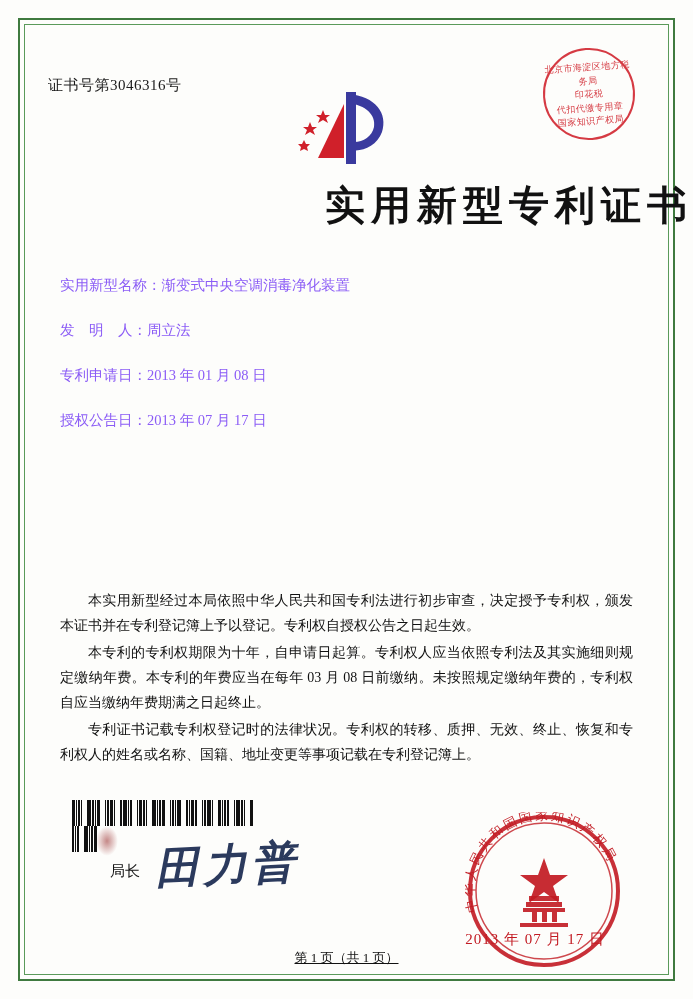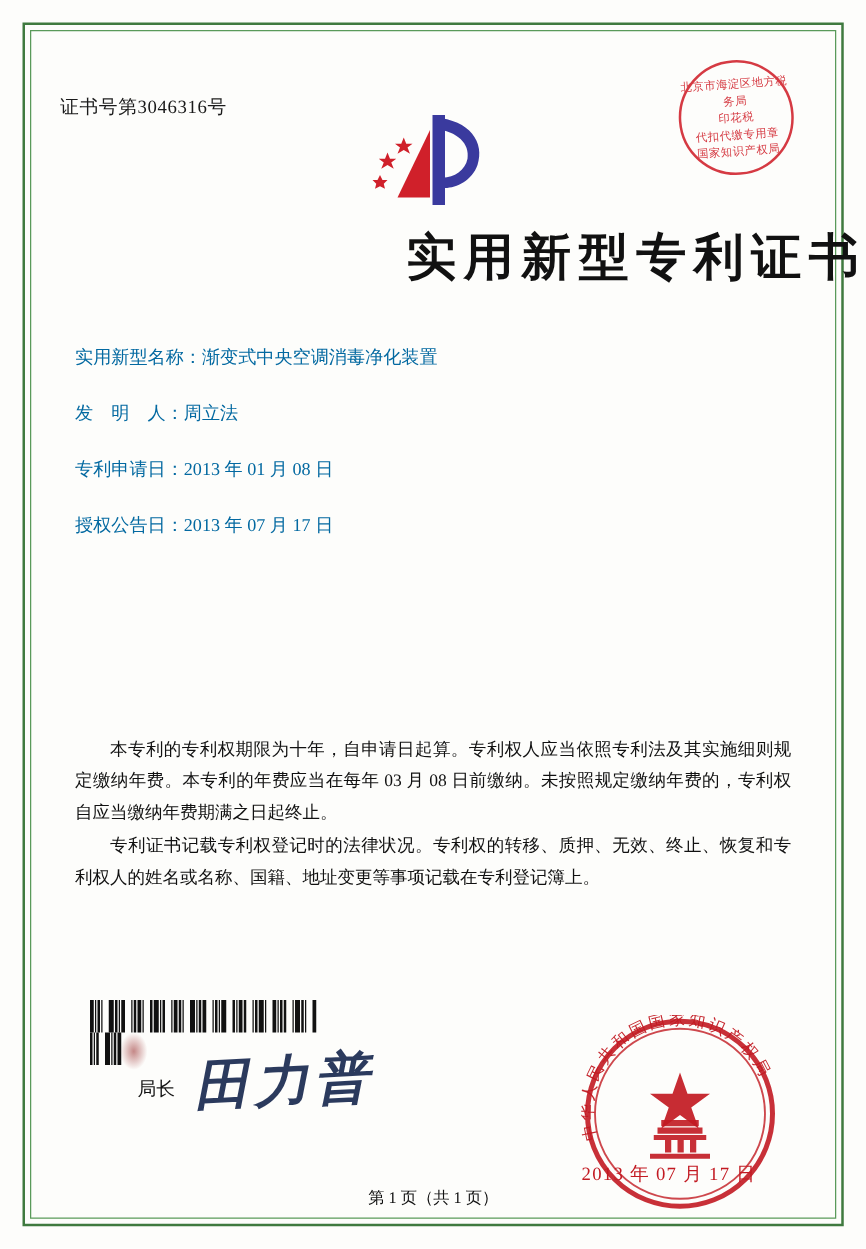--- a/index.html
+++ b/index.html
@@ -90,21 +90,21 @@
     letter-spacing: 6px;
     color: #111;
     font-family: "Liberation Serif", serif;
   }
   .fields {
     position: absolute;
     left: 60px;
     top: 276px;
     right: 76px;
     font-size: 14.5px;
-    color: #0369a1;
+    color: #8b5cf6;
   }
   .field-row {
     margin-bottom: 26px;
     white-space: nowrap;
   }
   .field-label {
     display: inline-block;
   }
   .field-value {
     display: inline;
@@ -185,20 +185,21 @@
     font-family: "Liberation Serif", serif;
   }
   .footer {
     position: absolute;
     left: 0;
     right: 0;
     bottom: 32px;
     text-align: center;
     font-size: 13px;
     color: #111;
+    text-decoration: underline;
   }
 </style>
 </head>
 <body>
 
 <div class="page">
 
   <div class="border-outer"></div>
   <div class="border-inner"></div>
 
@@ -238,20 +239,21 @@
     </div>
     <div class="field-row">
       <span class="field-label">专利申请日：</span><span class="field-value">2013 年 01 月 08 日</span>
     </div>
     <div class="field-row">
       <span class="field-label">授权公告日：</span><span class="field-value">2013 年 07 月 17 日</span>
     </div>
   </div>
 
   <div class="body-text">
+    <p>本实用新型经过本局依照中华人民共和国专利法进行初步审查，决定授予专利权，颁发本证书并在专利登记簿上予以登记。专利权自授权公告之日起生效。</p>
     <p>本专利的专利权期限为十年，自申请日起算。专利权人应当依照专利法及其实施细则规定缴纳年费。本专利的年费应当在每年 03 月 08 日前缴纳。未按照规定缴纳年费的，专利权自应当缴纳年费期满之日起终止。</p>
     <p>专利证书记载专利权登记时的法律状况。专利权的转移、质押、无效、终止、恢复和专利权人的姓名或名称、国籍、地址变更等事项记载在专利登记簿上。</p>
   </div>
 
   <div class="barcode">
     <span style="width:3px"></span><span style="width:1px"></span><span style="width:2px"></span><span style="width:1px"></span>
     <span style="width:4px"></span><span style="width:2px"></span><span style="width:1px"></span><span style="width:3px"></span>
     <span style="width:1px"></span><span style="width:2px"></span><span style="width:3px"></span><span style="width:1px"></span>
     <span style="width:2px"></span><span style="width:4px"></span><span style="width:1px"></span><span style="width:2px"></span>
     <span style="width:1px"></span><span style="width:3px"></span><span style="width:2px"></span><span style="width:1px"></span>

